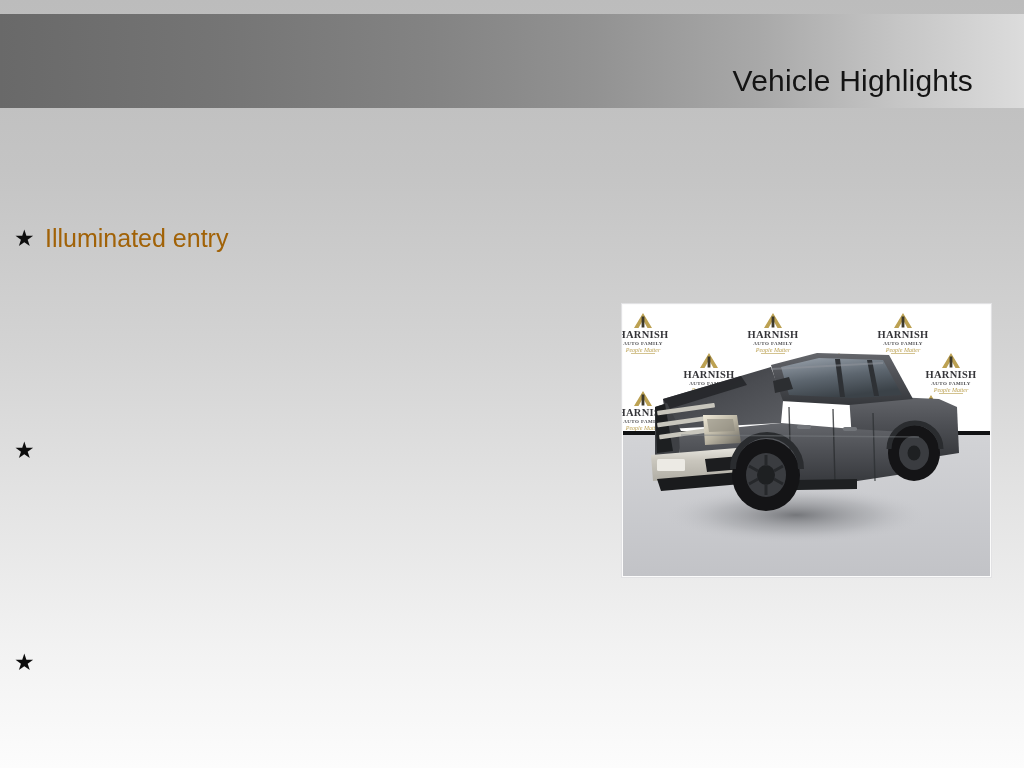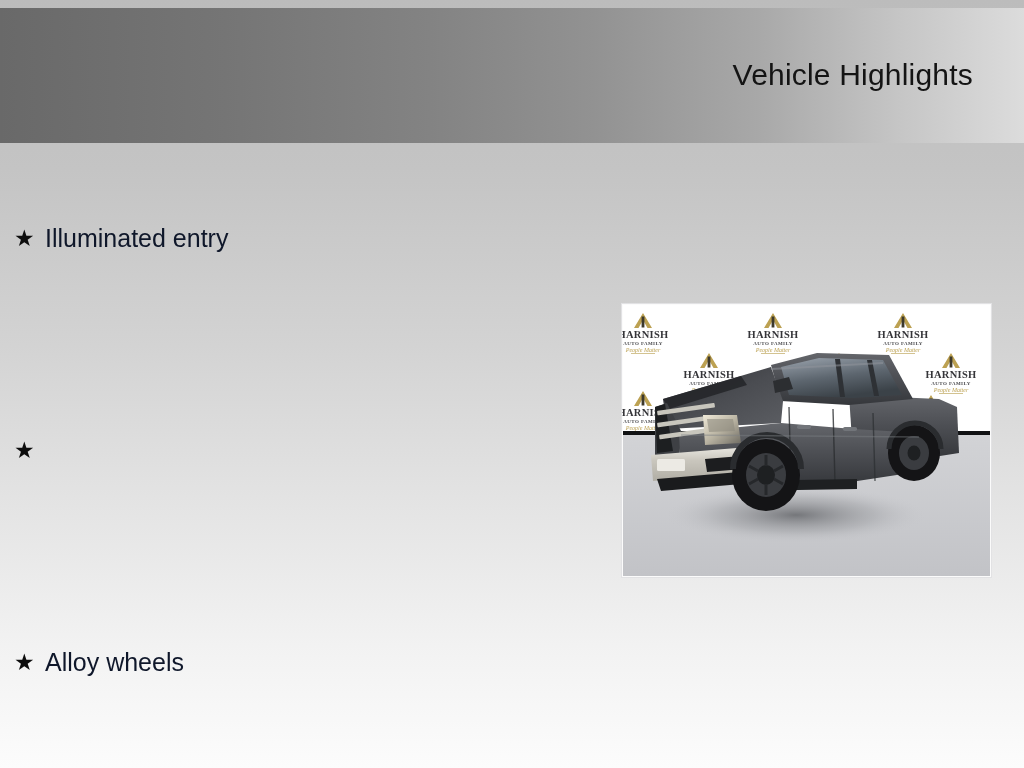--- a/index.html
+++ b/index.html
@@ -6,21 +6,21 @@
   * { margin:0; padding:0; box-sizing:border-box; }
   html, body { width:1024px; height:768px; overflow:hidden; }
   body {
     font-family:"Liberation Sans", sans-serif;
     background:linear-gradient(to bottom, #bcbcbc 0%, #c4c4c4 22%, #d3d3d3 45%, #e4e4e4 66%, #f2f2f2 84%, #fcfcfc 100%);
     position:relative;
   }
 
   
   #header-band{
-    position:absolute; left:0; top:8px; width:1024px; height:135px;
+    position:absolute; left:0; top:14px; width:1024px; height:94px;
     background:linear-gradient(to right, #696969 0%, #757575 22%, #838383 42%, #929292 58%, #a8a8a8 74%, #c6c6c6 88%, #dcdcdc 100%);
   }
   #page-title{
     position:absolute; right:51px; top:50px;
     font-size:30px; font-weight:400; color:#141414;
     letter-spacing:.2px; white-space:nowrap;
   }
 
   
   #highlights-list{ position:absolute; left:0; top:130px; width:600px; }
@@ -28,21 +28,21 @@
     position:absolute; left:14px; display:flex; align-items:center;
     height:40px; white-space:nowrap;
   }
   .highlight-item:nth-child(1){ top:88px; }
   .highlight-item:nth-child(2){ top:300px; }
   .highlight-item:nth-child(3){ top:512px; }
   .bullet-star{
     font-size:23px; line-height:1; color:#0d0d0d;
     width:31px; display:inline-block; text-align:left;
   }
-  .highlight-label{ font-size:25px; color:#0f172a; }
+  .highlight-label{ font-size:25px; color:#a16207; }
 
   
   #vehicle-photo{
     position:absolute; left:621px; top:303px; width:371px; height:275px;
     background:#fbfbfb; overflow:hidden;
   }
   #photo-svg{ display:block; width:371px; height:275px; }
 </style>
 </head>
 <body>
@@ -57,21 +57,20 @@
     <span class="bullet-star">★</span>
     <span class="highlight-label">Illuminated entry</span>
   </div>
 
   <div class="highlight-item">
     <span class="bullet-star">★</span>
   </div>
 
   <div class="highlight-item">
     <span class="bullet-star">★</span>
-    <span class="highlight-label">Alloy wheels</span>
   </div>
 
 </div>
 
 <div id="vehicle-photo">
   <svg id="photo-svg" viewBox="0 0 371 275">
     <defs>
       <linearGradient id="bodyGrad" x1="0" y1="0" x2="0" y2="1">
         <stop offset="0" stop-color="#64666b"></stop>
         <stop offset="0.45" stop-color="#4e5055"></stop>

